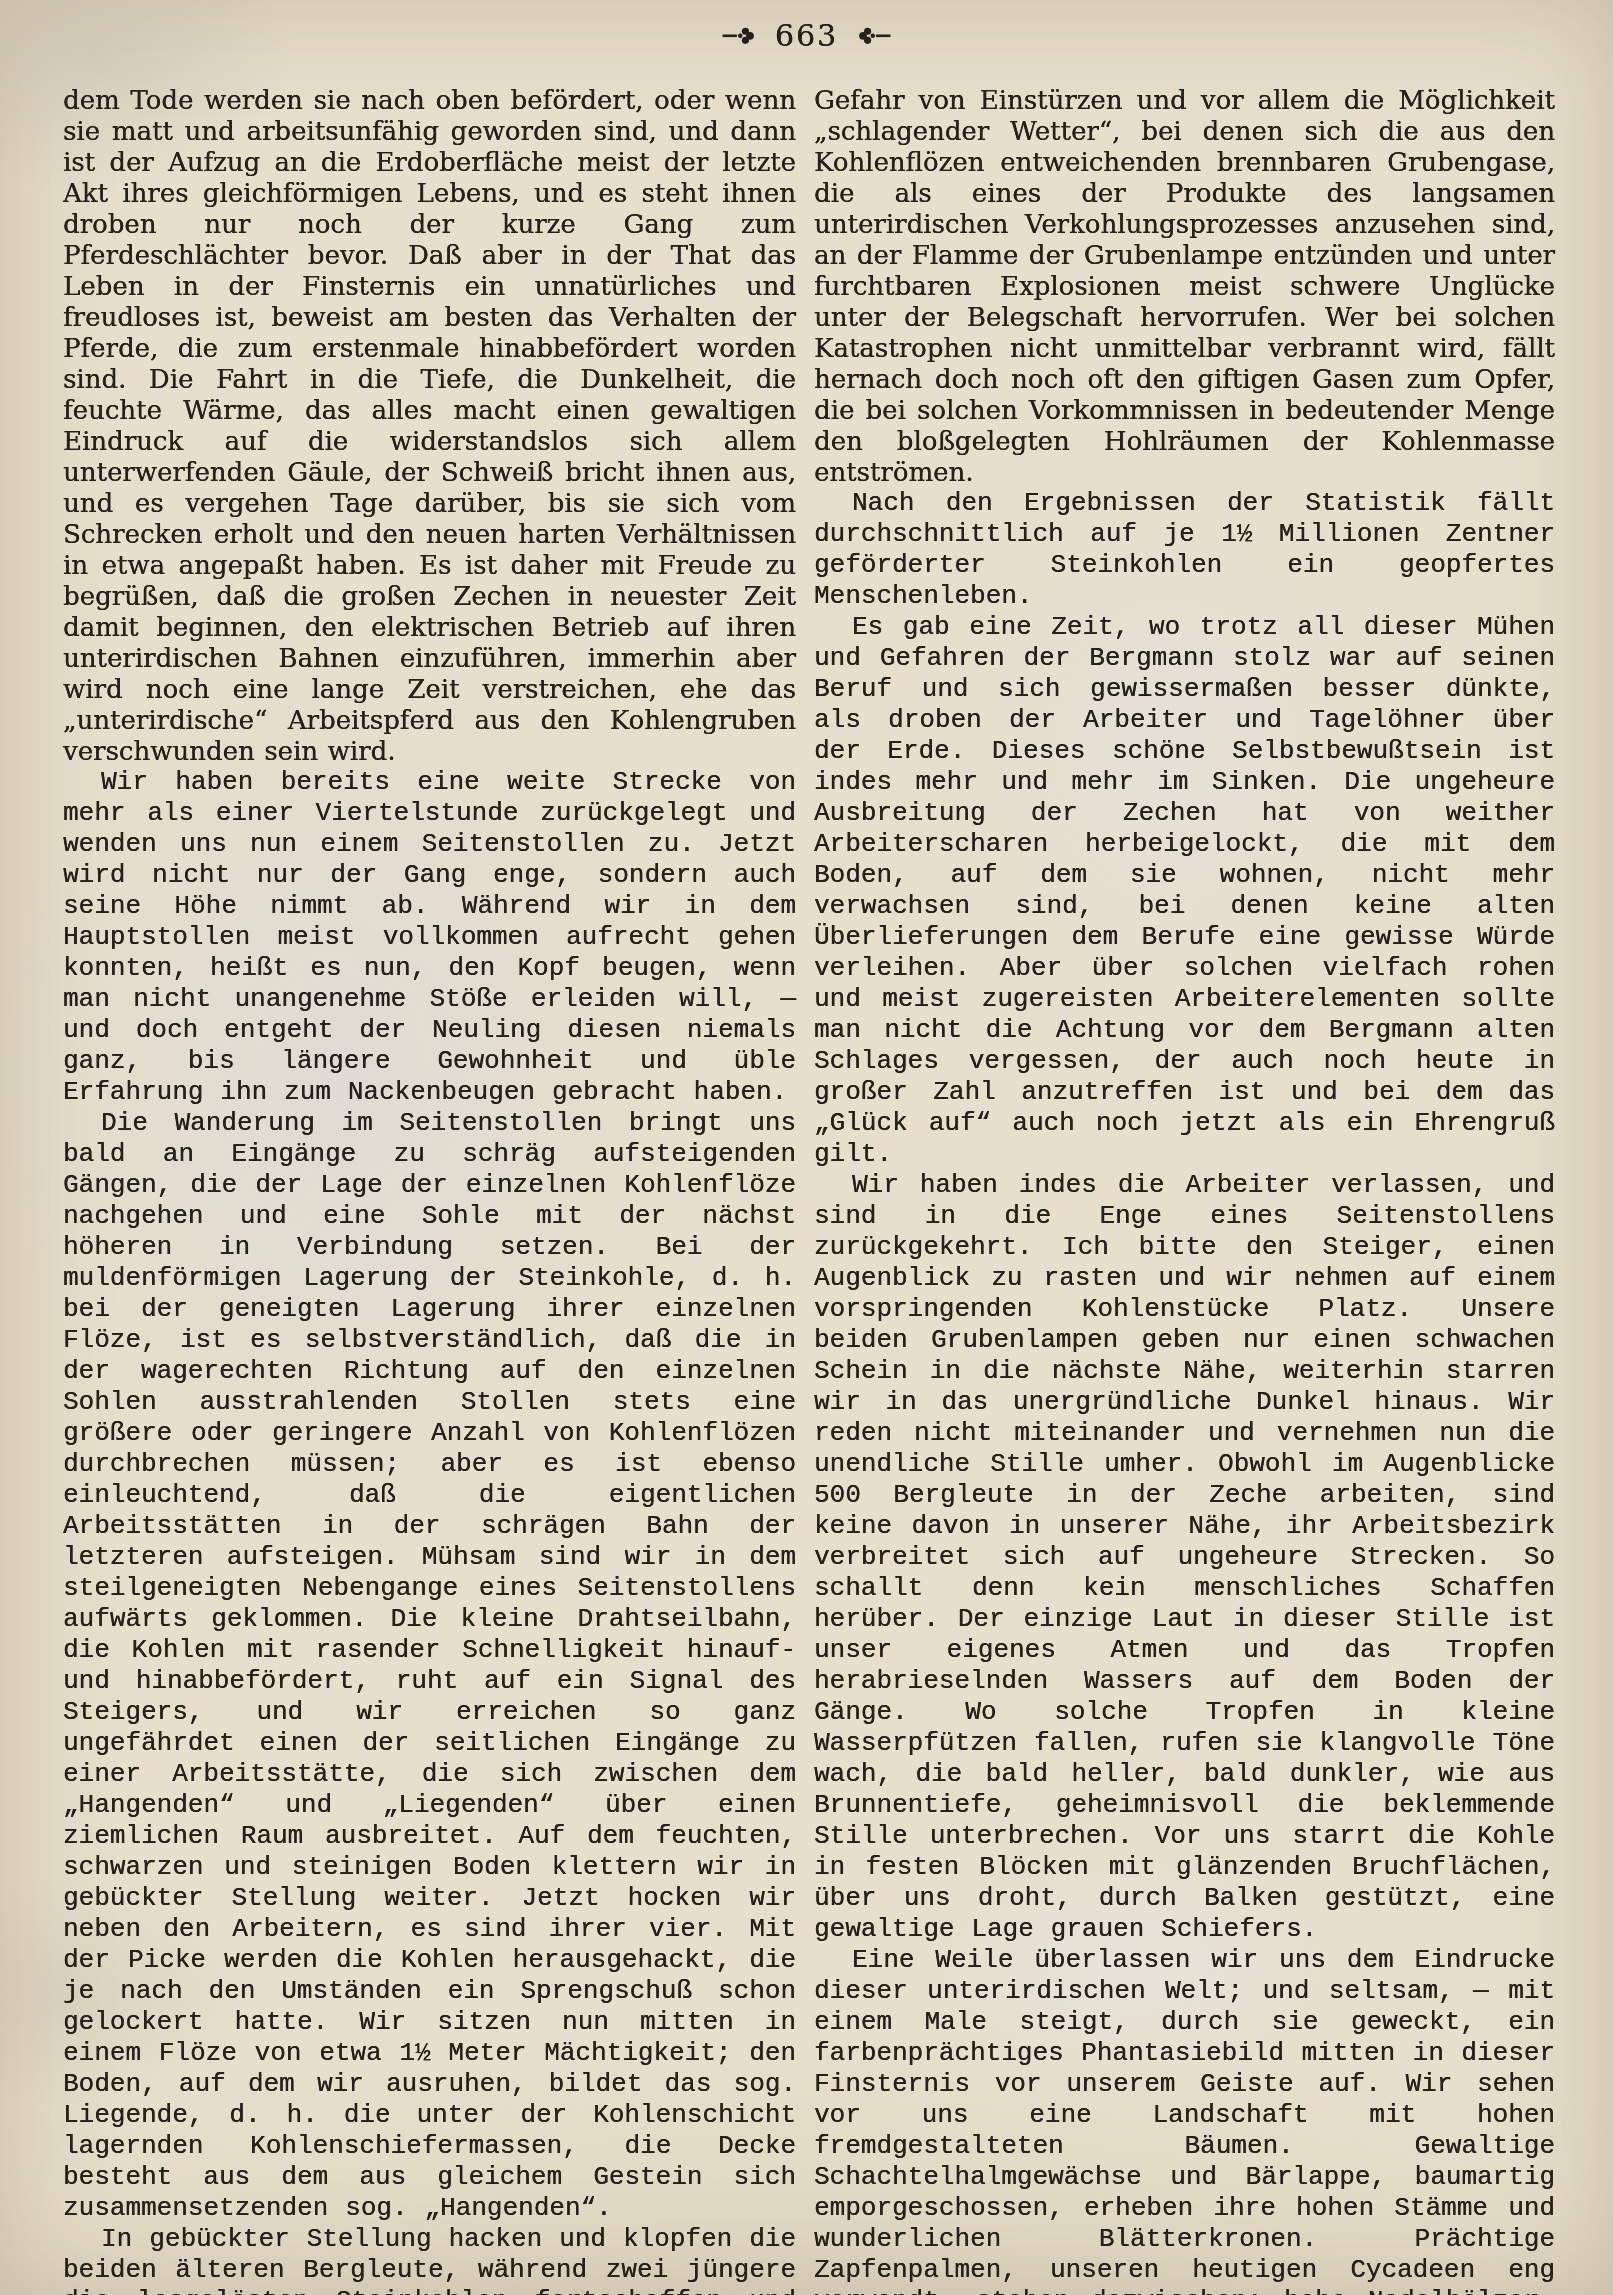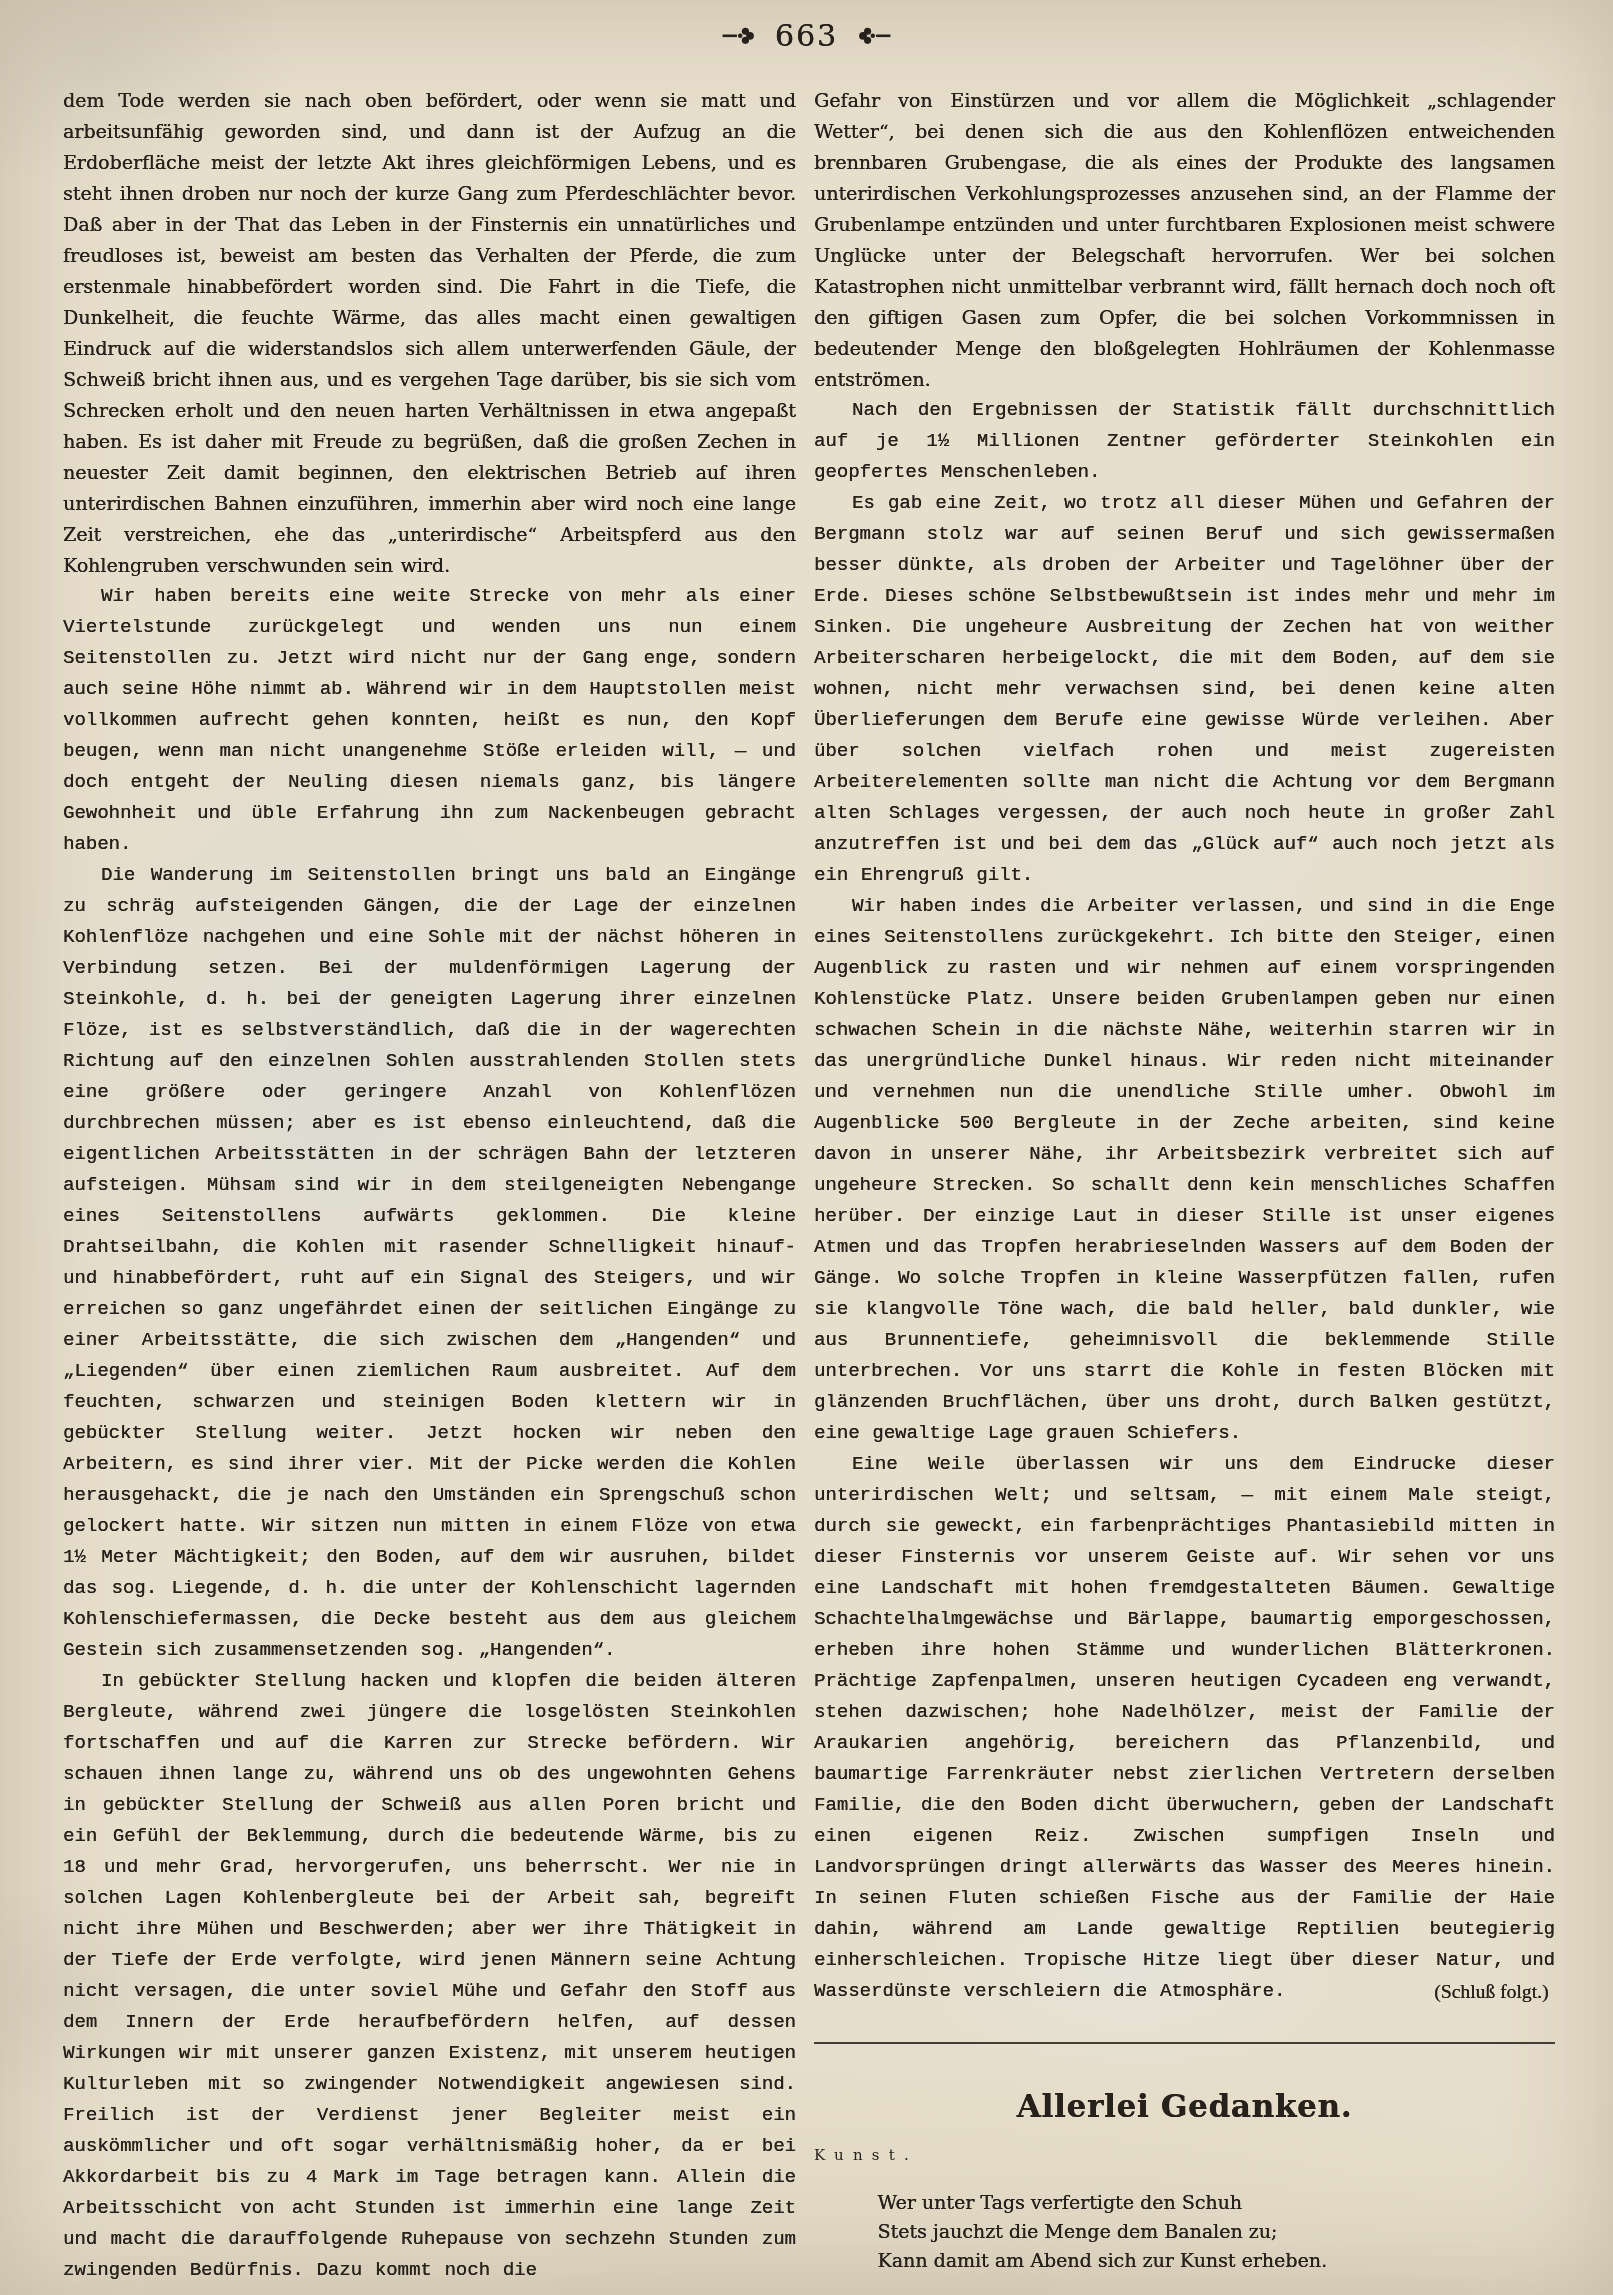--- a/index.html
+++ b/index.html
@@ -35,21 +35,21 @@
     text-shadow: 0.3px 0 currentColor;
   }
   .orn svg { display: block; }
   .orn-right { transform: scaleX(-1); }
 
   .col { position: absolute; top: 85px; }
   .col-left  { left: 63px;  width: 733px; }
   .col-right { left: 814px; width: 741px; }
 
   .para {
-    font-size: 19px; line-height: 31px;
+    font-size: 26px; line-height: 31px;
     text-align: justify;
     word-spacing: 1.3px;
     text-shadow: 0.2px 0 currentColor;
   }
   .indent { text-indent: 38px; font-family: Liberation Mono, monospace; }
 
   .continuation {
     text-align: right;
     font-size: 19.6px; line-height: 31px;
     margin-top: -31px;

